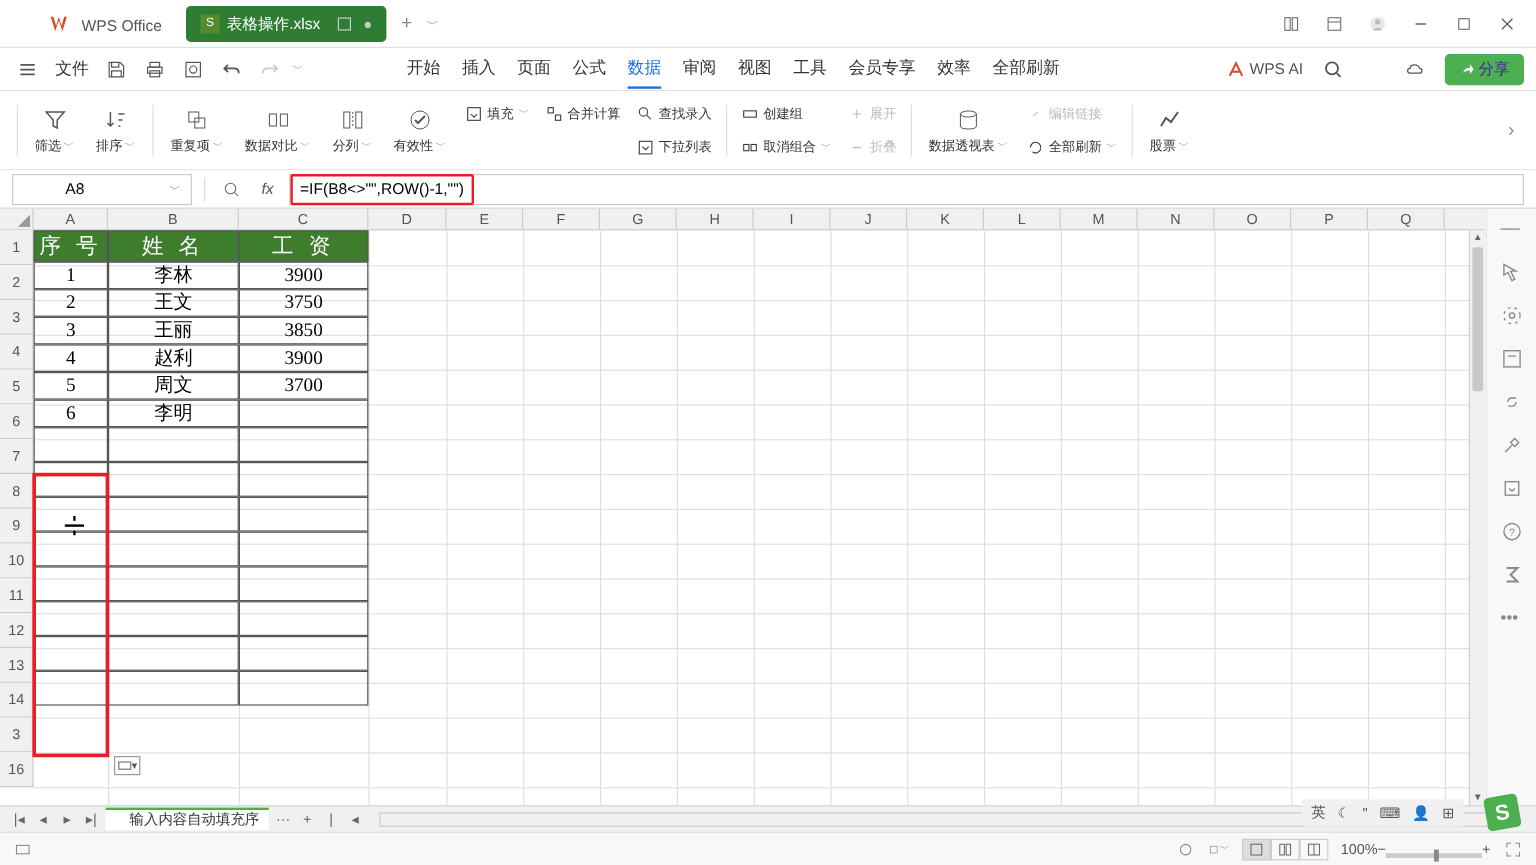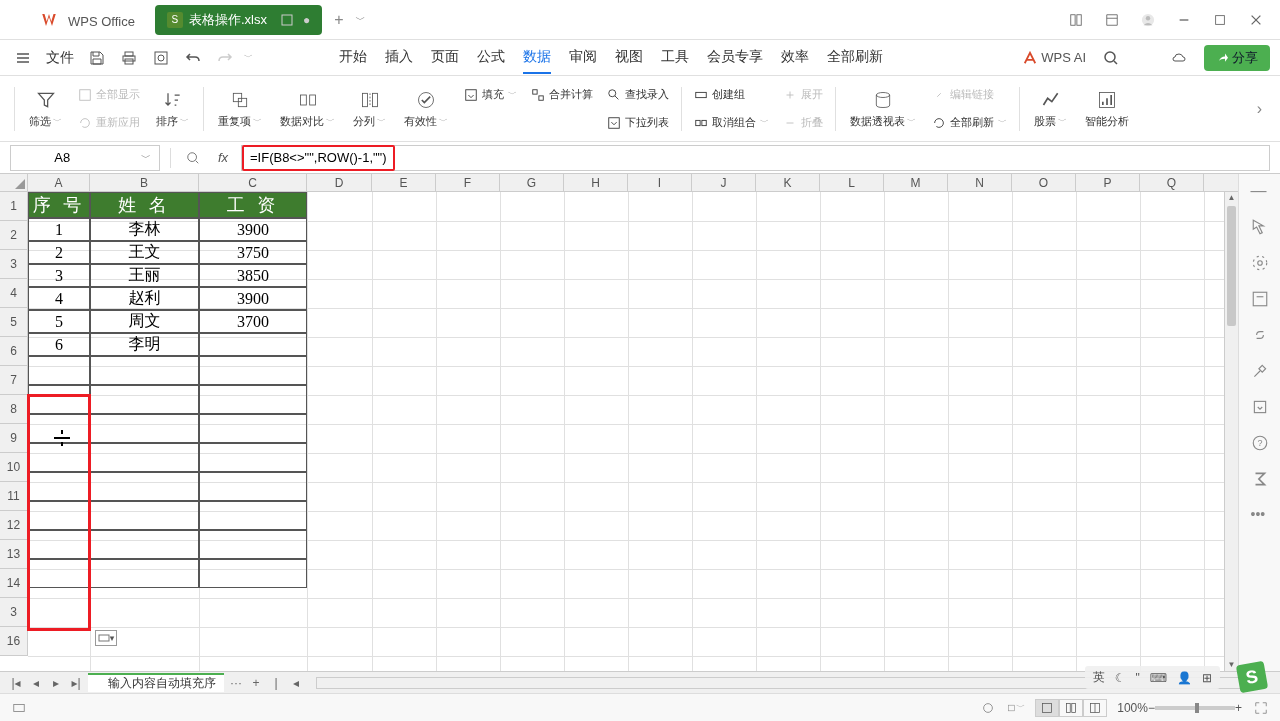--- a/index.html
+++ b/index.html
@@ -21,21 +21,21 @@
 
 .menubar { height: 36px; background: #fff; display: flex; align-items: center; padding: 0 10px; border-bottom: 1px solid #e0e0e0; gap: 6px; }
 .menu-icon { width: 26px; height: 26px; display: flex; align-items: center; justify-content: center; color: #555; }
 .menu-icon svg { width: 16px; height: 16px; }
 .menu-text { font-size: 14px; color: #333; padding: 0 4px; }
 .menu-tabs { display: flex; gap: 18px; margin-left: 80px; }
 .menu-tab { font-size: 14px; color: #333; cursor: pointer; padding: 6px 0; }
 .menu-tab.active { color: #1a73e8; border-bottom: 2px solid #1a73e8; }
 .menu-right { margin-left: auto; display: flex; align-items: center; gap: 12px; }
 .wps-ai { display: flex; align-items: center; gap: 4px; font-size: 13px; color: #555; }
-.share-btn { background: #4caf50; color: #0f172a; padding: 4px 12px; border-radius: 4px; font-size: 13px; display: flex; align-items: center; gap: 4px; }
+.share-btn { background: #4caf50; color: #4c1d95; padding: 4px 12px; border-radius: 4px; font-size: 13px; display: flex; align-items: center; gap: 4px; }
 
 
 .ribbon { height: 66px; background: #fff; display: flex; align-items: center; padding: 0 10px; border-bottom: 1px solid #e0e0e0; gap: 2px; }
 .ribbon-group { display: flex; flex-direction: column; align-items: center; justify-content: center; padding: 0 8px; gap: 2px; height: 100%; }
 .ribbon-group.large { min-width: 60px; }
 .ribbon-icon { width: 24px; height: 24px; display: flex; align-items: center; justify-content: center; }
 .ribbon-icon svg { width: 20px; height: 20px; }
 .ribbon-label { font-size: 11px; color: #333; white-space: nowrap; display: flex; align-items: center; gap: 2px; }
 .ribbon-col { display: flex; flex-direction: column; gap: 4px; padding: 0 6px; justify-content: center; }
 .ribbon-small { display: flex; align-items: center; gap: 4px; font-size: 11px; color: #333; height: 24px; }
@@ -102,21 +102,21 @@
 .hscroll { flex: 1; height: 12px; background: #f0f0f0; margin-left: 8px; position: relative; border: 1px solid #ccc; }
 .sogou-icon { position: absolute; right: 14px; bottom: 30px; width: 28px; height: 28px; background: #4caf50; border-radius: 4px; transform: rotate(-10deg); display: flex; align-items: center; justify-content: center; color: #fff; font-weight: bold; font-size: 18px; }
 
 
 .statusbar { height: 28px; background: #f8f8f8; display: flex; align-items: center; padding: 0 10px; gap: 8px; border-top: 1px solid #ddd; font-size: 12px; color: #555; }
 .sb-right { margin-left: auto; display: flex; align-items: center; gap: 10px; }
 .sb-icon { width: 18px; height: 18px; display: flex; align-items: center; justify-content: center; }
 .view-btns { display: flex; gap: 0; }
 .view-btn { width: 24px; height: 18px; border: 1px solid #ccc; display: flex; align-items: center; justify-content: center; }
 .view-btn.active { background: #ddd; }
-.zoom { display: flex; align-items: center; gap: 0; }
+.zoom { display: flex; align-items: flex-end; gap: 0; }
 .zoom-slider { width: 80px; height: 4px; background: #ccc; position: relative; }
 .zoom-slider::after { content: ''; position: absolute; left: 50%; top: -3px; width: 4px; height: 10px; background: #888; }
 
 .ime-bar { position: absolute; right: 60px; bottom: 32px; display: flex; align-items: center; gap: 10px; background: rgba(240,240,240,0.9); padding: 3px 8px; border-radius: 3px; }
 .ime-bar .ime-item { font-size: 12px; color: #555; }
 </style>
 </head>
 <body>
 
 <div class="titlebar">
@@ -260,34 +260,20 @@
     <div class="ribbon-icon">
         <svg viewBox="0 0 24 24">
           <path d="M3 4 L21 4 L14 12 L14 20 L10 18 L10 12 Z" fill="none" stroke="#555" stroke-width="1.5"></path>
         </svg>
       </div>
     <span class="ribbon-label">
         <span>筛选</span>
         <span class="chevron-sm">﹀</span>
       </span>
   </div>
-  <div class="ribbon-col">
-    <div class="ribbon-small disabled">
-        <svg viewBox="0 0 16 16">
-          <rect x="2" y="2" width="12" height="12" fill="none" stroke="currentColor"></rect>
-        </svg>
-        <span>全部显示</span>
-      </div>
-    <div class="ribbon-small disabled">
-        <svg viewBox="0 0 16 16">
-          <path d="M3 8 A5 5 0 1 1 5 12" fill="none" stroke="currentColor"></path>
-        </svg>
-        <span>重新应用</span>
-      </div>
-  </div>
   <div class="ribbon-group">
     <div class="ribbon-icon">
         <svg viewBox="0 0 24 24">
           <path d="M6 4 L6 18 M3 15 L6 18 L9 15 M14 6 L20 6 M14 12 L18 12 M14 18 L16 18" stroke="#555" stroke-width="1.5" fill="none"></path>
         </svg>
       </div>
     <span class="ribbon-label">
         <span>排序</span>
         <span class="chevron-sm">﹀</span>
       </span>
@@ -442,29 +428,20 @@
   <div class="ribbon-group">
     <div class="ribbon-icon">
         <svg viewBox="0 0 24 24">
           <path d="M3 18 L8 10 L13 14 L20 4" fill="none" stroke="#555" stroke-width="2"></path>
         </svg>
       </div>
     <span class="ribbon-label">
         <span>股票</span>
         <span class="chevron-sm">﹀</span>
       </span>
-  </div>
-  <div class="ribbon-group">
-    <div class="ribbon-icon">
-        <svg viewBox="0 0 24 24">
-          <rect x="3" y="3" width="18" height="18" fill="none" stroke="#555"></rect>
-          <path d="M7 14 L7 18 M12 10 L12 18 M17 6 L17 18" stroke="#555" stroke-width="2"></path>
-        </svg>
-      </div>
-    <span class="ribbon-label">智能分析</span>
   </div>
   <div class="ribbon-more">›</div>
 </div>
 
 <div class="formula-bar">
   <div class="name-box">
     <span style="margin:0 auto;">A8</span>
     <span class="chev">﹀</span>
   </div>
   <div class="fb-sep"></div>

